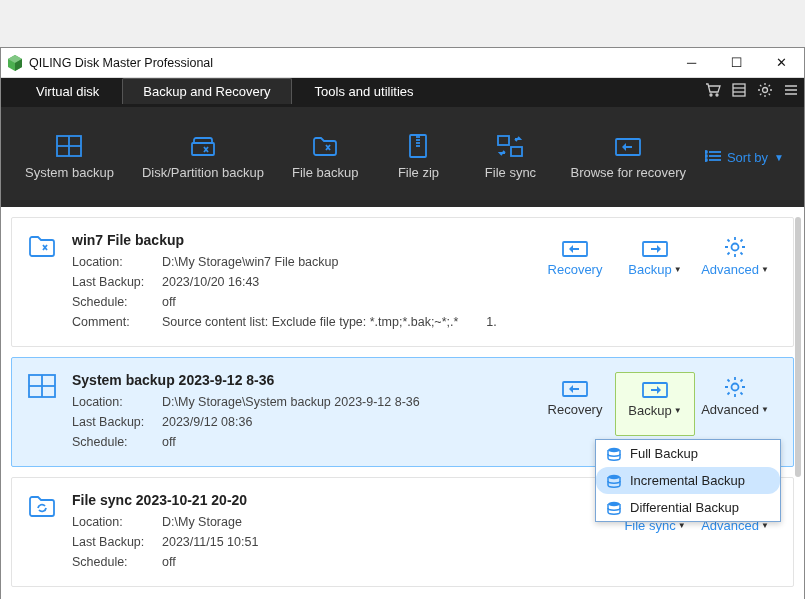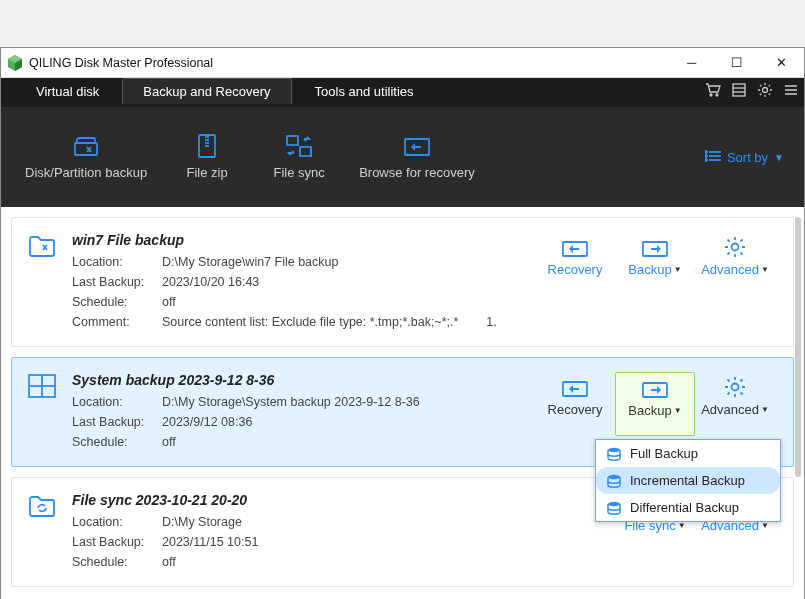--- a/index.html
+++ b/index.html
@@ -29,21 +29,21 @@
   .sortby{color:#2f8eed;font-size:13px;display:flex;align-items:center;gap:6px;margin-right:10px;}
   .sortby .sorticon{color:#2f8eed;}
   .sortby .caret{font-size:10px;}
 
   
   .content{flex:1;background:#fff;padding:10px 10px 0 10px;overflow:hidden;position:relative;}
   .card{border:1px solid #e3e3e3;border-radius:2px;padding:14px 18px 14px 16px;margin-bottom:10px;display:flex;align-items:flex-start;background:#fff;position:relative;}
   .card.selected{background:#e3f2ff;border:1px solid #7fc4ff;}
   .cardicon{width:28px;height:24px;margin-right:16px;margin-top:2px;color:#2f8eed;}
   .cardbody{flex:1;}
-  .cardtitle{font-size:14px;font-weight:bold;color:#222;margin-bottom:4px;font-style:italic;}
+  .cardtitle{font-size:14px;font-weight:bold;color:#222;margin-bottom:4px;}
   .row{display:flex;font-size:12.5px;color:#444;line-height:1.6;}
   .rowlabel{width:90px;color:#444;}
   .rowval{color:#444;}
   .actions{display:flex;gap:0;align-items:flex-start;}
   .abtn{display:flex;flex-direction:column;align-items:center;justify-content:flex-start;width:80px;height:64px;font-size:13px;color:#2f8eed;}
   .abtn.dark{color:#333;}
   .abtn .aicon{height:30px;display:flex;align-items:center;justify-content:center;color:#2f8eed;font-size:22px;}
   .abtn .alabel{display:flex;align-items:center;gap:2px;}
   .abtn .caret{font-size:8px;color:#333;}
   .abtn.highlight{border:1px solid #9ccc65;background:#f2ffe6;border-radius:2px;}
@@ -111,26 +111,45 @@
           <line x1="2" y1="8" x2="14" y2="8"></line>
           <line x1="2" y1="12" x2="14" y2="12"></line>
         </svg>
       </div>
   </div>
 
   <div class="toolbar">
     <div class="tbtn">
       <span class="ticon">
           <svg width="26" height="22" viewBox="0 0 26 22" fill="none" stroke="#2f8eed" stroke-width="1.8">
+            <rect x="1" y="1" width="24" height="20"></rect>
+            <line x1="1" y1="11" x2="25" y2="11"></line>
+            <line x1="13" y1="1" x2="13" y2="21"></line>
+          </svg>
+        </span>
+      <span class="tlabel">System backup</span>
+    </div>
+    <div class="tbtn">
+      <span class="ticon">
+          <svg width="26" height="22" viewBox="0 0 26 22" fill="none" stroke="#2f8eed" stroke-width="1.8">
             <path d="M4 8V5a2 2 0 012-2h14a2 2 0 012 2v3"></path>
             <rect x="2" y="8" width="22" height="12" rx="1"></rect>
             <path d="M14 12l4 5M18 12l-4 5"></path>
           </svg>
         </span>
       <span class="tlabel"><span>Disk/Partition backup</span></span>
+    </div>
+    <div class="tbtn">
+      <span class="ticon">
+          <svg width="26" height="22" viewBox="0 0 26 22" fill="none" stroke="#2f8eed" stroke-width="1.8">
+            <path d="M2 5a2 2 0 012-2h5l3 3h10a2 2 0 012 2v10a2 2 0 01-2 2H4a2 2 0 01-2-2z"></path>
+            <path d="M14 10l4 5M18 10l-4 5"></path>
+          </svg>
+        </span>
+      <span class="tlabel">File backup</span>
     </div>
     <div class="tbtn">
       <span class="ticon">
           <svg width="22" height="24" viewBox="0 0 22 24" fill="none" stroke="#2f8eed" stroke-width="1.8">
             <rect x="3" y="1" width="16" height="22" rx="1"></rect>
             <line x1="9" y1="3" x2="13" y2="3"></line>
             <line x1="9" y1="6" x2="13" y2="6"></line>
             <line x1="9" y1="9" x2="13" y2="9"></line>
             <line x1="9" y1="12" x2="13" y2="12"></line>
           </svg>

